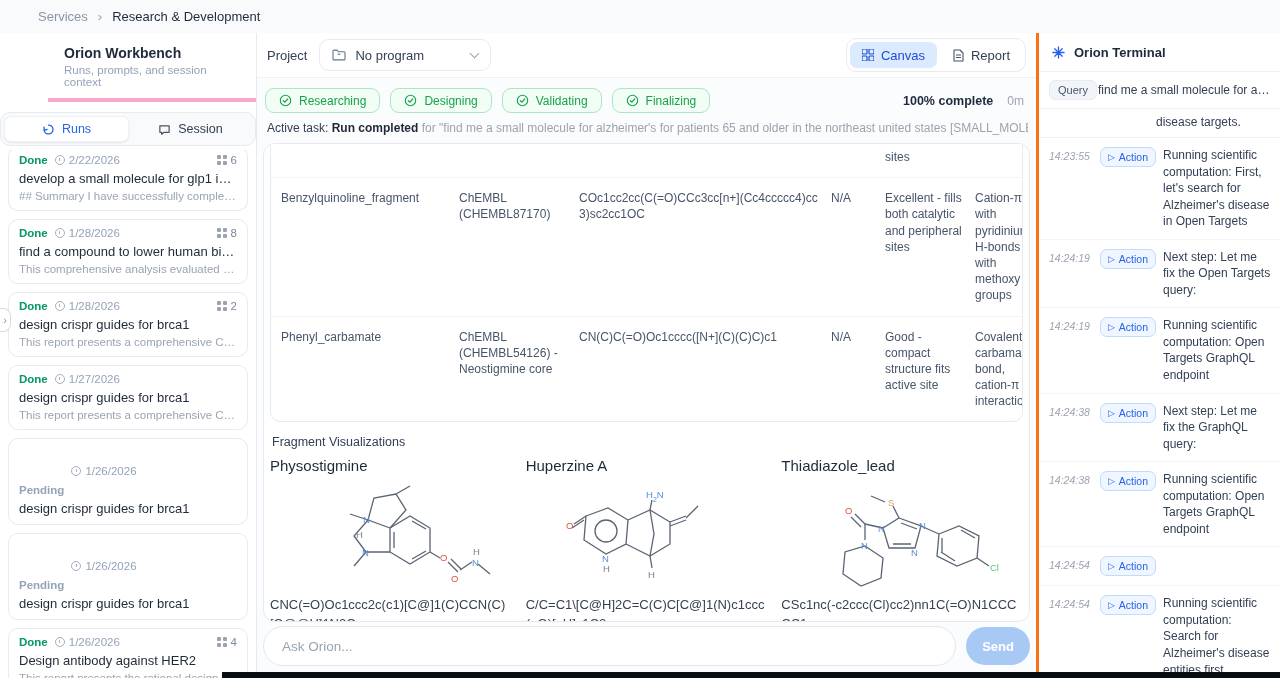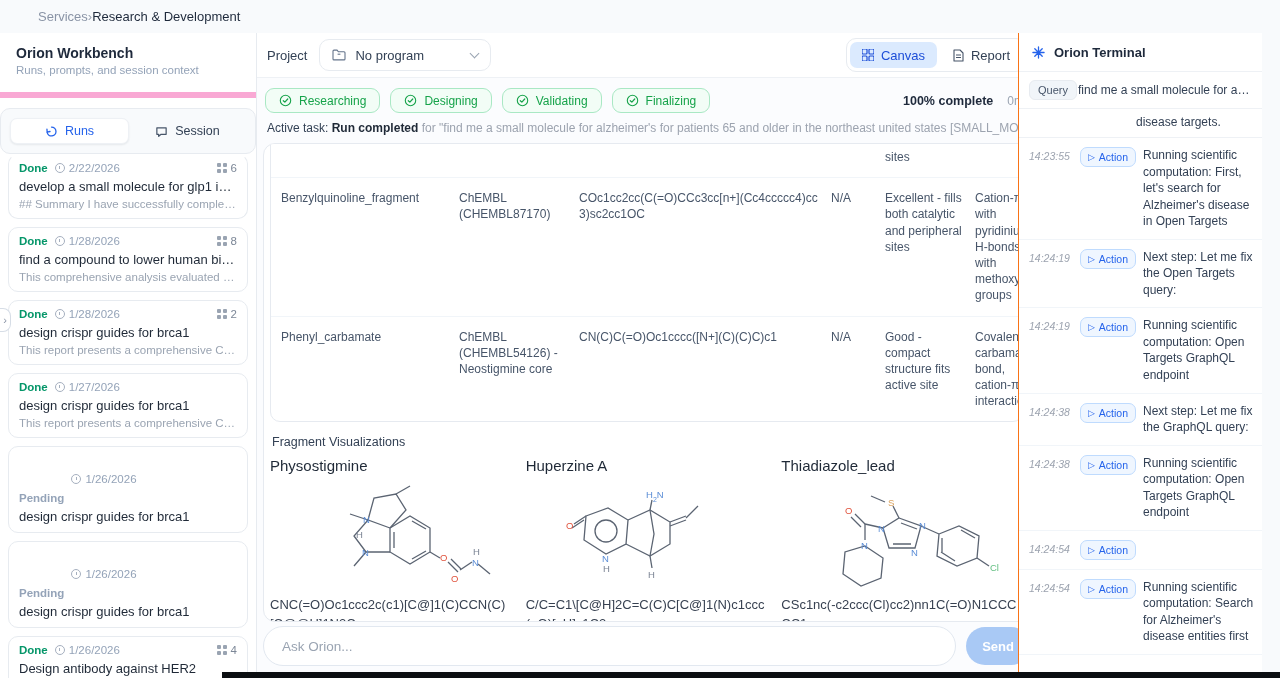--- a/index.html
+++ b/index.html
@@ -1,30 +1,30 @@
 <!DOCTYPE html>
 <html><head>
 <meta charset="utf-8">
 <style>
   * { margin:0; padding:0; box-sizing:border-box; }
   html,body { width:1280px; height:678px; overflow:hidden; }
   body { font-family:"Liberation Sans", sans-serif; background:#f8fafc; color:#1e293b; position:relative; }
 
   
-  .topbar { position:absolute; top:0; left:0; right:8px; height:33px; background:#f8fafc; display:flex; align-items:center; padding-left:38px; gap:0; font-size:13px; }
+  .topbar { position:absolute; top:0; left:0; right:8px; height:33px; background:#f8fafc; display:flex; align-items:center; padding-left:38px; gap:10px; font-size:13px; }
   .crumb-dim { color:#8a94a6; }
   .crumb-sep { color:#9aa3b2; font-size:13px; }
   .crumb-cur { color:#1e293b; font-weight:500; }
 
   
   .sidebar { position:absolute; top:33px; left:0; width:257px; bottom:0; background:#fff; border-right:1px solid #e7ebf0; overflow:hidden; }
-  .sb-head { padding:12px 16px 16px; border-bottom:6px solid #f9a8d4; }
+  .sb-head { padding:12px 16px 10px; border-bottom:4px solid #f9a8d4;margin-left:48px; }
   .sb-title { font-size:14px; font-weight:bold; color:#1e293b; }
   .sb-sub { font-size:11.5px; color:#94a3b8; margin-top:3px; }
-  .sb-tabs { margin:10px 0 4px; background:#f8fafc; border:1px solid #e7ebf0; border-radius:10px; display:flex; padding:9px; }
+  .sb-tabs { margin:10px 0 4px; background:#f8fafc; border:1px solid #e7ebf0; border-radius:10px; display:flex; padding:3px; }
   .sb-tab { flex:1; display:flex; align-items:center; justify-content:center; gap:7px; height:26px; font-size:12.5px; color:#334155; border-radius:7px; cursor:pointer; }
   .sb-tab.active { background:#fff; color:#2563eb; font-weight:500; box-shadow:0 1px 2px rgba(15,23,42,.08); border:1px solid #eef1f5; }
   .run-list { padding:2px 8px 0; display:flex; flex-direction:column; gap:8px; }
   .run-card { background:#fff; border:1px solid #e7ebf0; border-radius:10px; padding:7px 10px 8px; cursor:pointer; }
   .run-card.cut-top { margin-top:-6px; border-top-color:transparent; }
   .run-meta { display:flex; align-items:center; gap:7px; font-size:11.5px; }
   .st { font-weight:bold; }
   .st.done { color:#059669; } .st.pending { color:#94a3b8;margin-top:38px; }
   .r-date { color:#94a3b8; display:flex; align-items:center; gap:4px; }
   .clk { width:10px; height:10px; border:1.2px solid #a6b0bf; border-radius:50%; display:inline-block; position:relative; }
@@ -68,21 +68,21 @@
   .viz-name { font-size:15px; color:#1f2937; }
   .viz-art { height:122px; display:flex; align-items:center; }
   .viz-smiles { font-size:13px; color:#374151; word-break:break-all; line-height:1.45; min-height:58px; }
 
   .askbar { height:56px; display:flex; align-items:center; gap:10px; padding:0 6px 8px; }
   .ask-input { flex:1; height:40px; border:1px solid #e2e8f0; border-radius:22px; padding:0 18px; font-size:13.5px; color:#334155; outline:none; background:#fff; font-family:inherit; }
   .ask-input::placeholder { color:#9aa4b2; }
   .send-btn { height:38px; padding:0 16px; border:none; border-radius:20px; background:#a9c9f5; color:#fff; font-size:13px; font-weight:bold; cursor:pointer; font-family:inherit; }
 
   
-  .terminal { position:absolute; top:33px; right:18px; width:244px; bottom:0; background:#fff; border-left:1px solid #f97316; overflow:hidden; }
+  .terminal { position:absolute; top:33px; right:0; width:244px; bottom:0; background:#fff; border-left:3px solid #f97316; overflow:hidden; }
   .term-head { height:39px; display:flex; align-items:center; gap:9px; padding:0 13px; border-bottom:1px solid #eef1f5; }
   .term-title { font-size:13px; font-weight:bold; color:#1e293b; }
   .term-tab { height:25px; display:flex; align-items:center; padding:0 13px; font-size:12px; font-weight:500; color:#2563eb; border-bottom:2px solid #1e40af; }
   .query-row { display:flex; align-items:center; gap:1px; padding:8px 10px; border-bottom:1px solid #eef1f5; }
   .query-badge { background:#f1f5f9; border:1px solid #e7ebf0; border-radius:6px; font-size:11px; color:#475569; padding:3px 8px; }
   .query-text { font-size:12px; color:#334155; white-space:nowrap; overflow:hidden; text-overflow:ellipsis; flex:1; }
   .log-entry { display:grid; grid-template-columns:44px 56px 1fr; gap:7px; padding:9px 8px 9px 10px; border-bottom:1px solid #f1f5f9; align-items:start; }
   .log-time { font-size:10.5px; color:#9ca3af; padding-top:3px;font-style:italic; }
   .action-badge { display:inline-flex; align-items:center; justify-content:center; gap:4px; background:#eff6ff; border:1px solid #bfdbfe; color:#2563eb; border-radius:7px; font-size:10.5px; font-weight:500; padding:3px 0; cursor:pointer; }
   .play { font-size:9px; }

